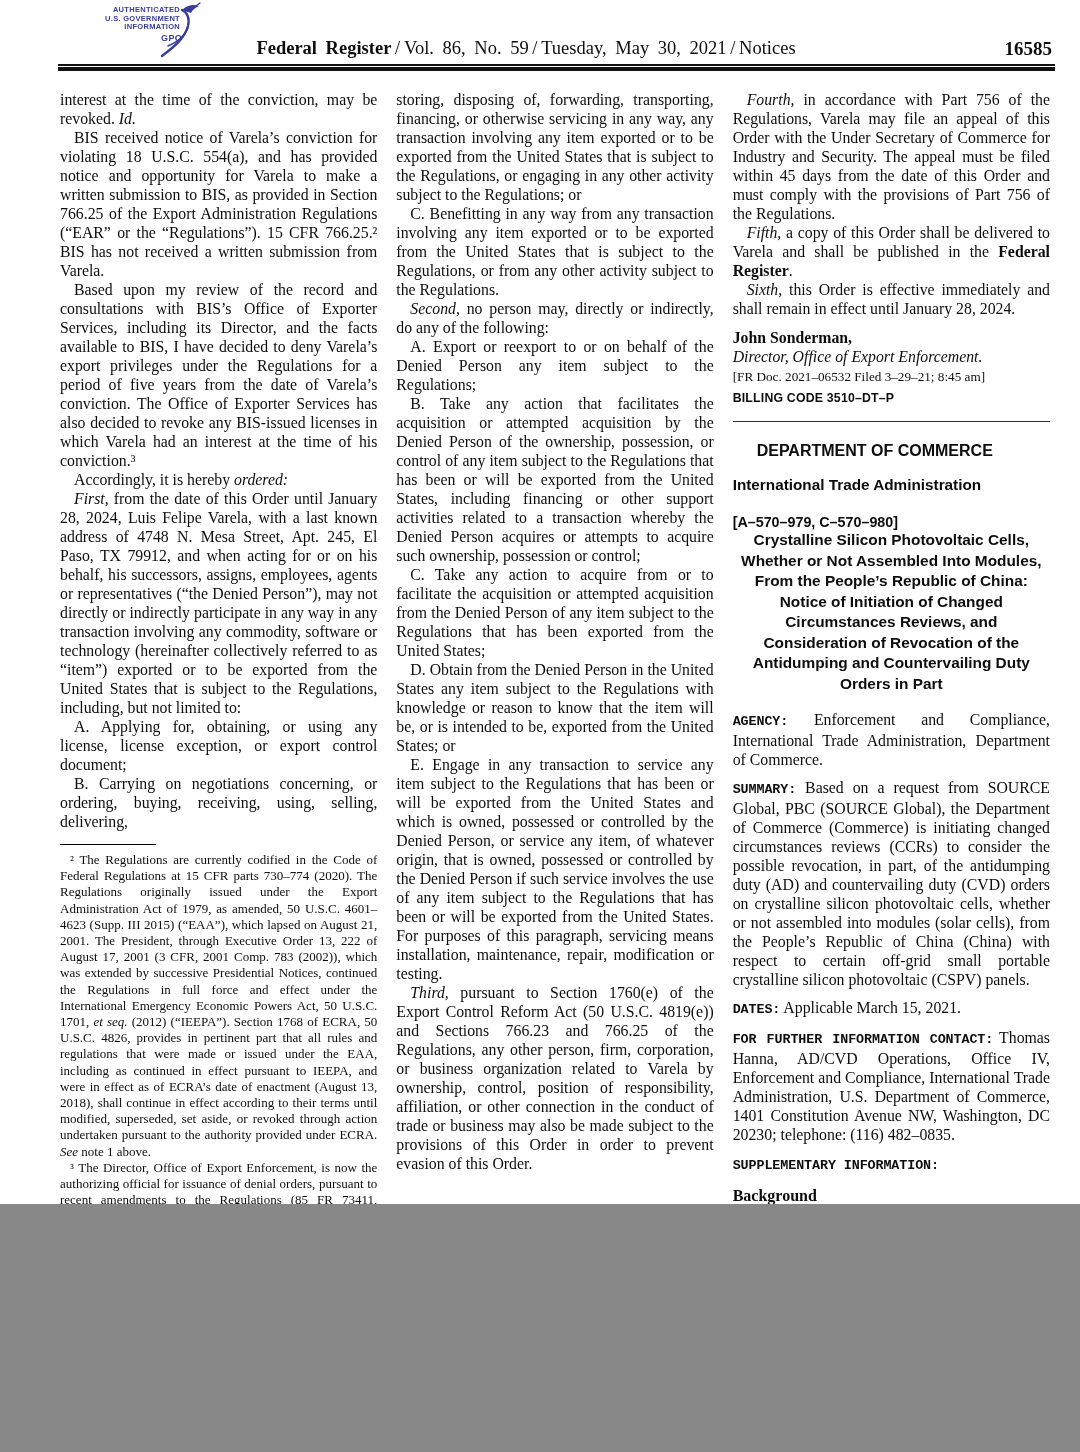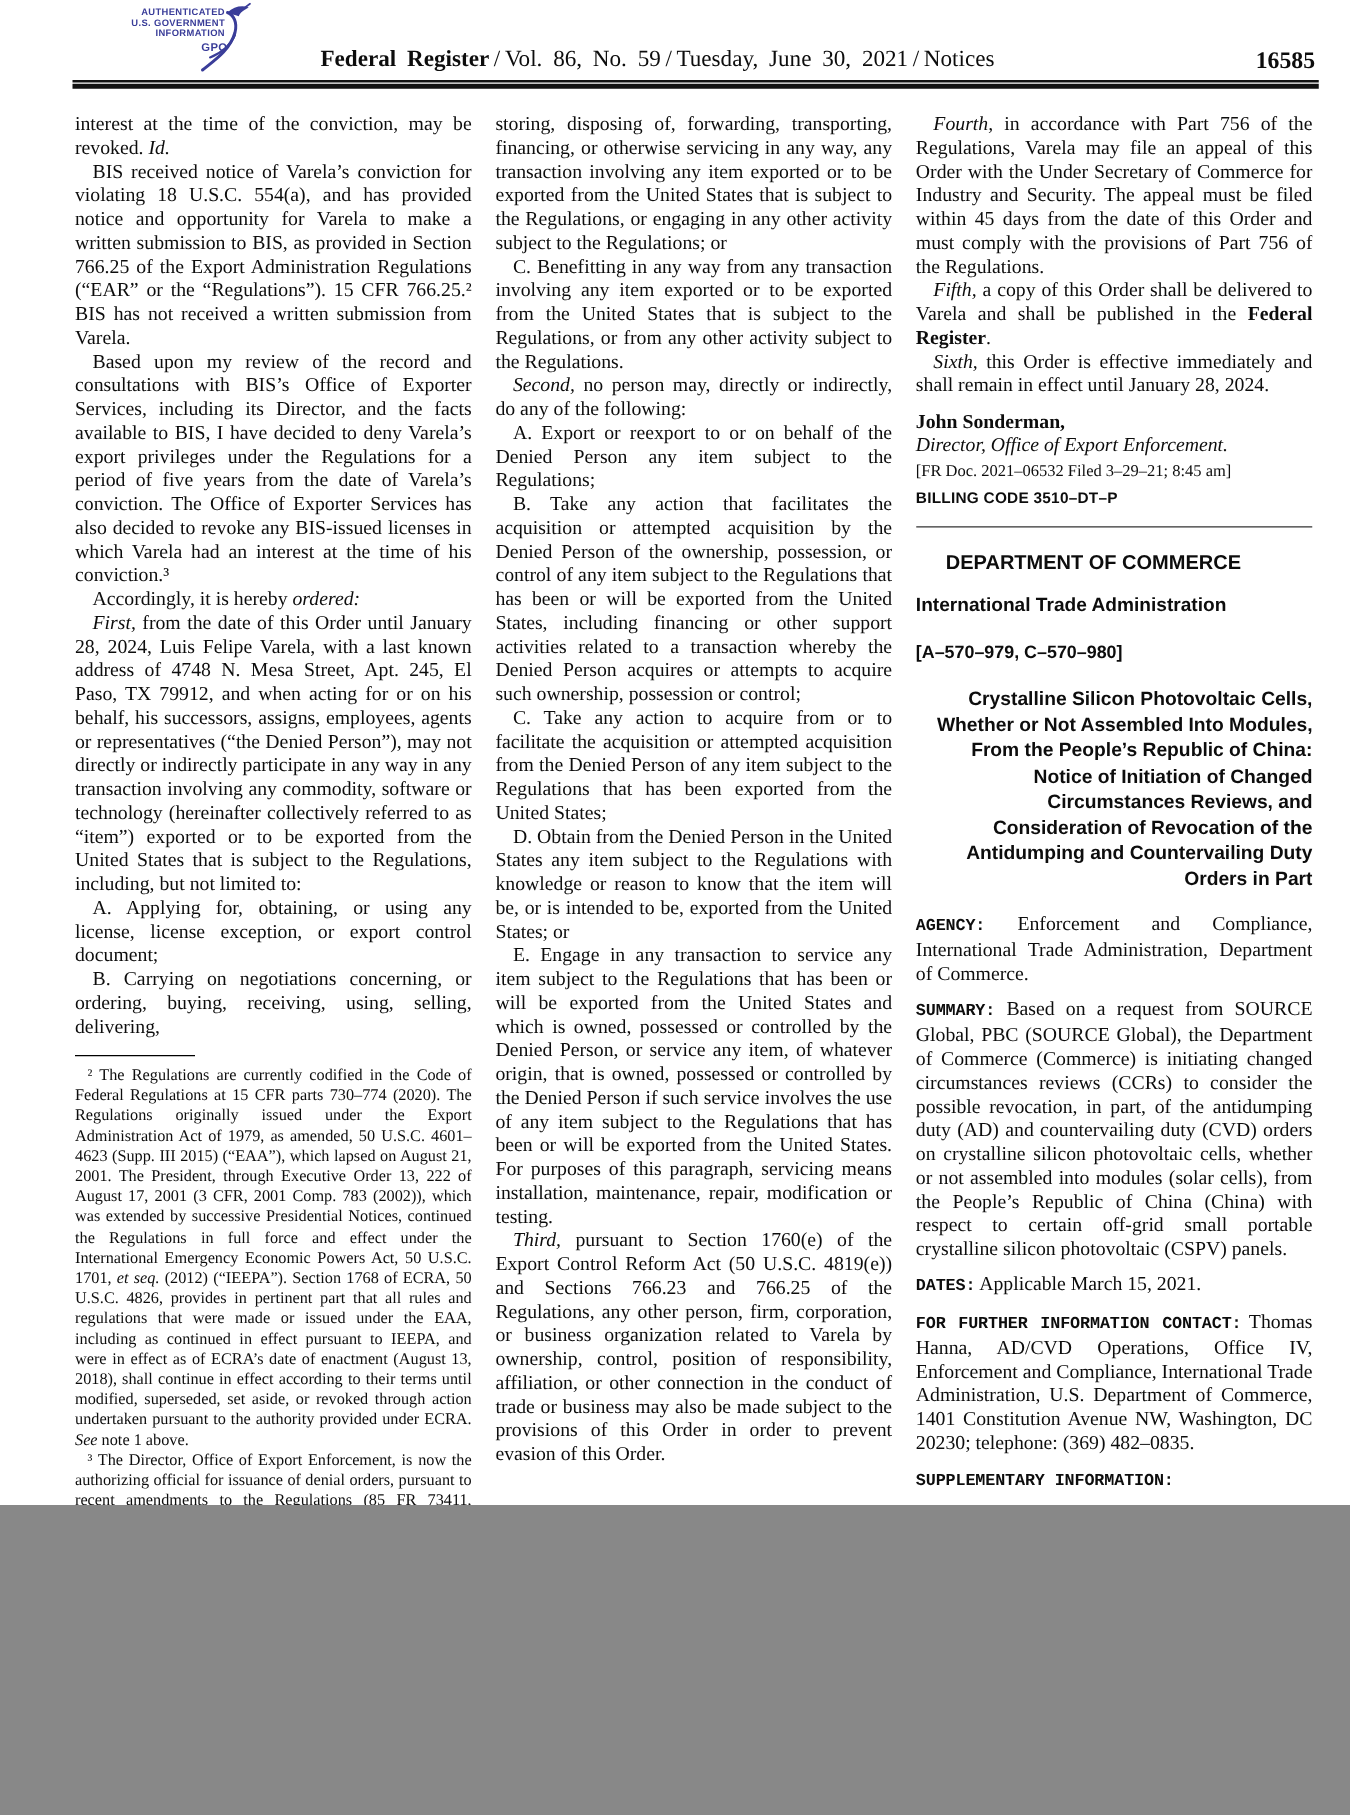--- a/index.html
+++ b/index.html
@@ -39,21 +39,21 @@
   .sig-name{margin:10px 0 0 0;font-size:15.8px;line-height:19px;font-weight:700;}
   .sig-title{margin:0;font-size:15.8px;line-height:19px;font-style:italic;}
   .fr-doc{margin:3px 0 0 0;font-size:13.2px;line-height:16px;}
   .billing{margin:6px 0 0 0;font-family:"Liberation Sans",sans-serif;font-weight:700;font-size:12.3px;letter-spacing:.2px;}
   .sect-rule{border:none;border-top:1px solid #333;margin:16px 0 0 0;}
 
   .sans-head{font-family:"Liberation Sans",sans-serif;font-weight:700;margin:0;}
   .dept{font-size:16px;margin-top:20px;padding-left:24px;}
   .ita{font-size:15.3px;margin-top:16px;}
   .docket{font-size:14.3px;margin-top:20px;}
-  .notice-title{font-size:15.4px;line-height:20.5px;margin-top:20px;text-align:right;}
+  .notice-title{font-size:15.4px;line-height:20.5px;text-align:center;}
 
   .label-para{margin:16px 0 0 0;font-size:15.8px;line-height:19px;text-align:justify;}
   .tight{margin-top:9px;}
   .fr-label{font-family:Liberation Mono, monospace;font-weight:700;font-size:13.4px;letter-spacing:-.1px;}
   .supp{margin-top:10px;}
   .bg-head{margin:11px 0 0 0;font-size:16px;font-weight:700;line-height:20px;}
   .bg-para{margin-top:7px;}
 
   .watermark{position:absolute;left:977px;top:1406px;
              font-family:"DejaVu Sans Mono","Liberation Mono",monospace;
@@ -72,21 +72,21 @@
   </div>
   <svg class="gpo-eagle" width="44" height="58" viewBox="0 0 44 58">
     <path d="M4 54 C 14 46, 26 38, 30 24 C 32 16, 29 10, 24 8" fill="none" stroke="#3a3d99" stroke-width="2.4" stroke-linecap="round"></path>
     <path d="M24 8 C 29 3, 36 2, 41 4 C 37 6, 34 8, 33 11 C 30 10, 26 9, 24 8 Z" fill="#3a3d99"></path>
     <path d="M10 44 C 20 40, 27 33, 30 26" fill="none" stroke="#3a3d99" stroke-width="1.6" stroke-linecap="round"></path>
     <path d="M38 4 l4 -3" fill="none" stroke="#3a3d99" stroke-width="1.4" stroke-linecap="round"></path>
   </svg>
 
   <div class="header">
     <div class="header-center">
-      <span class="fr-bold">Federal Register</span><span> / Vol. 86, No. 59 / Tuesday, June 30, 2021 / Notices</span>
+      <span class="fr-bold">Federal Register</span><span> / Vol. 86, No. 59 / Tuesday, May 30, 2021 / Notices</span>
     </div>
     <span class="page-num">16585</span>
   </div>
   <div class="head-rule"></div>
 
   <div class="cols">
 
     <div class="col">
       <p class="para"><span>interest at the time of the conviction, may be revoked. </span><span class="i">Id.</span></p>
       <p class="para indent"><span>BIS received notice of Varela’s conviction for violating 18 U.S.C. 554(a), and has provided notice and opportunity for Varela to make a written submission to BIS, as provided in Section 766.25 of the Export Administration Regulations (“EAR” or the “Regulations”). 15 CFR 766.25.² BIS has not received a written submission from Varela.</span></p>
@@ -125,21 +125,21 @@
       <hr class="sect-rule">
 
       <p class="sans-head dept">DEPARTMENT OF COMMERCE</p>
       <p class="sans-head ita">International Trade Administration</p>
       <p class="sans-head docket">[A–570–979, C–570–980]</p>
       <p class="sans-head notice-title">Crystalline Silicon Photovoltaic Cells, Whether or Not Assembled Into Modules, From the People’s Republic of China: Notice of Initiation of Changed Circumstances Reviews, and Consideration of Revocation of the Antidumping and Countervailing Duty Orders in Part</p>
 
       <p class="label-para"><span class="fr-label">AGENCY:</span><span> Enforcement and Compliance, International Trade Administration, Department of Commerce.</span></p>
       <p class="label-para tight"><span class="fr-label">SUMMARY:</span><span> Based on a request from SOURCE Global, PBC (SOURCE Global), the Department of Commerce (Commerce) is initiating changed circumstances reviews (CCRs) to consider the possible revocation, in part, of the antidumping duty (AD) and countervailing duty (CVD) orders on crystalline silicon photovoltaic cells, whether or not assembled into modules (solar cells), from the People’s Republic of China (China) with respect to certain off-grid small portable crystalline silicon photovoltaic (CSPV) panels.</span></p>
       <p class="label-para tight"><span class="fr-label">DATES:</span><span> Applicable March 15, 2021.</span></p>
-      <p class="label-para tight"><span class="fr-label">FOR FURTHER INFORMATION CONTACT:</span><span> Thomas Hanna, AD/CVD Operations, Office IV, Enforcement and Compliance, International Trade Administration, U.S. Department of Commerce, 1401 Constitution Avenue NW, Washington, DC 20230; telephone: (369) 482–0835.</span></p>
+      <p class="label-para tight"><span class="fr-label">FOR FURTHER INFORMATION CONTACT:</span><span> Thomas Hanna, AD/CVD Operations, Office IV, Enforcement and Compliance, International Trade Administration, U.S. Department of Commerce, 1401 Constitution Avenue NW, Washington, DC 20230; telephone: (116) 482–0835.</span></p>
       <p class="label-para supp"><span class="fr-label">SUPPLEMENTARY INFORMATION:</span></p>
 
       <p class="bg-head">Background</p>
       <p class="para indent bg-para">On December 7, 2012, Commerce published AD and CVD orders on solar</p>
     </div>
   </div>
 
   <div class="watermark">SOLARZOOM</div>
 </div>
 

